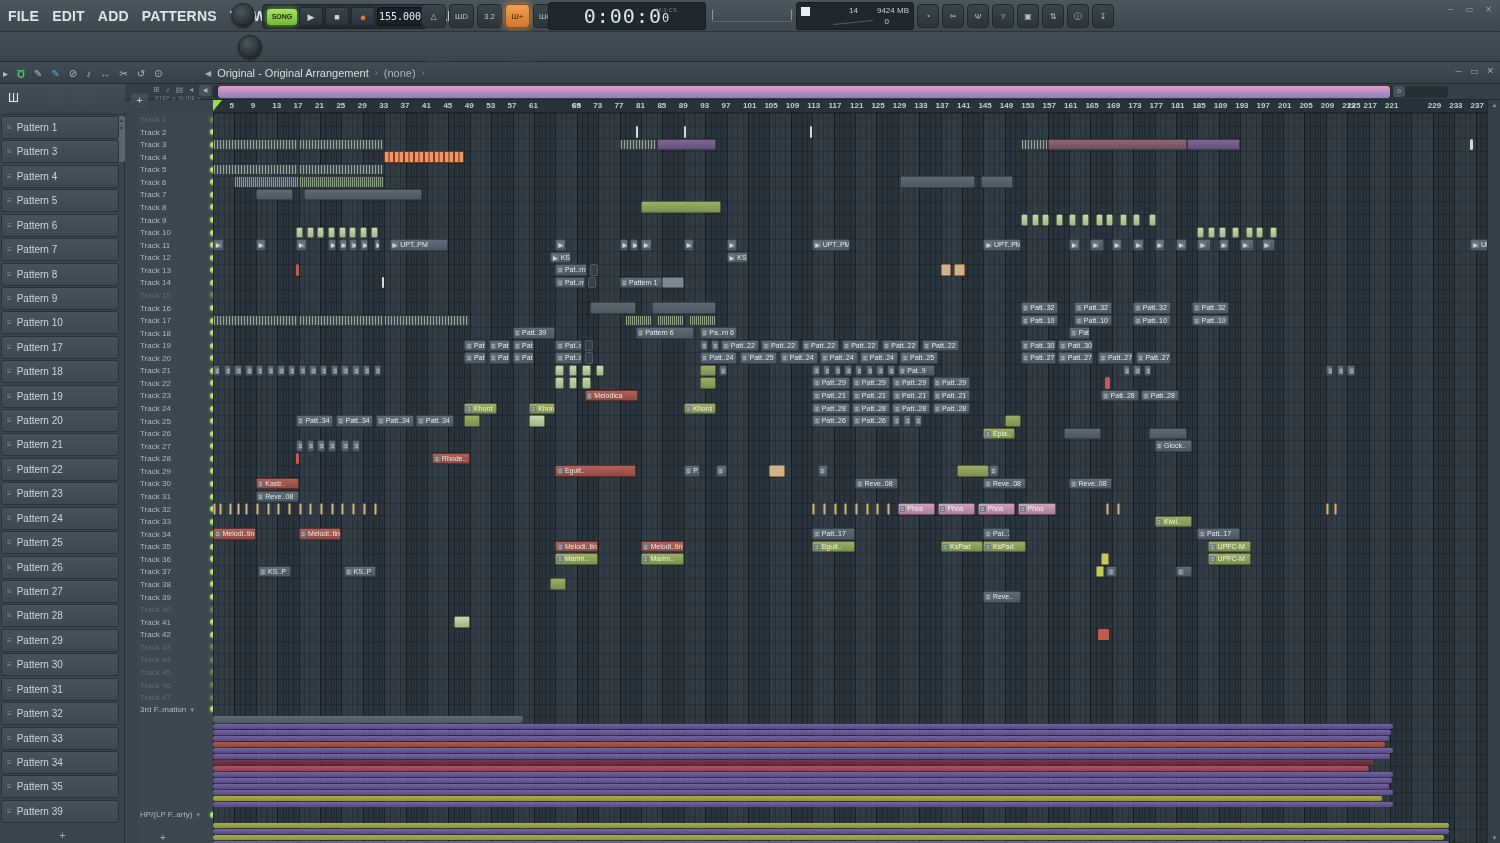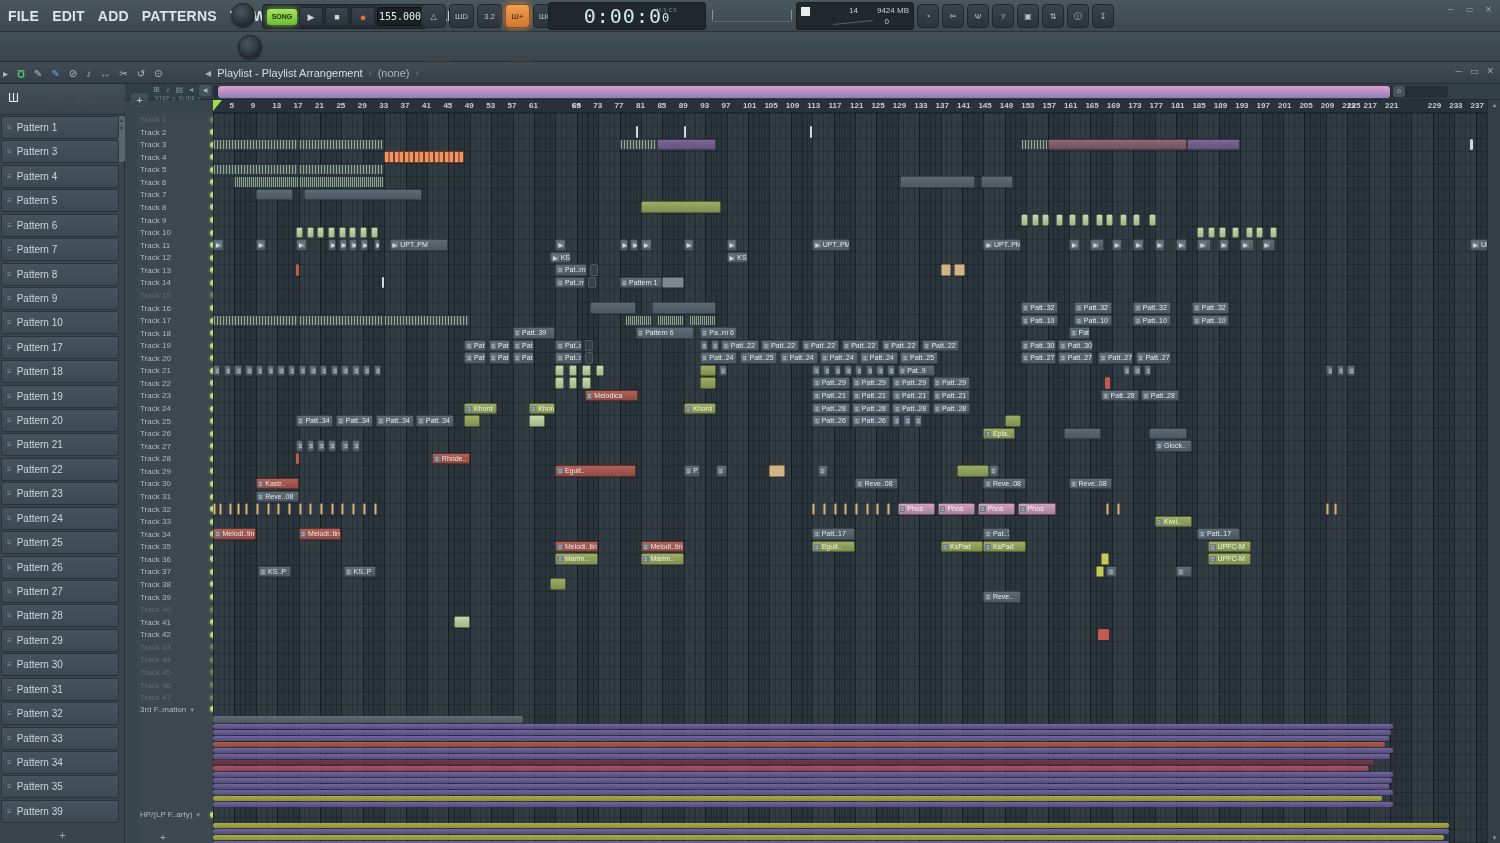--- a/index.html
+++ b/index.html
@@ -336,21 +336,21 @@
       <span class="brush">✎</span>
       <span>⊘</span>
       <span>♪</span>
       <span>↔</span>
       <span>✂</span>
       <span>↺</span>
       <span>⊙</span>
     </div>
     <div class="pl-title">
       <span style="font-size:8px;color:#9fadb5;">◀</span>
-      <span>Playlist - Playlist Arrangement</span>
+      <span>Original - Original Arrangement</span>
       <span class="crumbsep">›</span>
       <span class="crumb">(none)</span>
       <span class="crumbsep">›</span>
     </div>
     <div class="pl-winbtns">
       <span>─</span>
       <span>▭</span>
       <span>✕</span>
     </div>
   </div>

